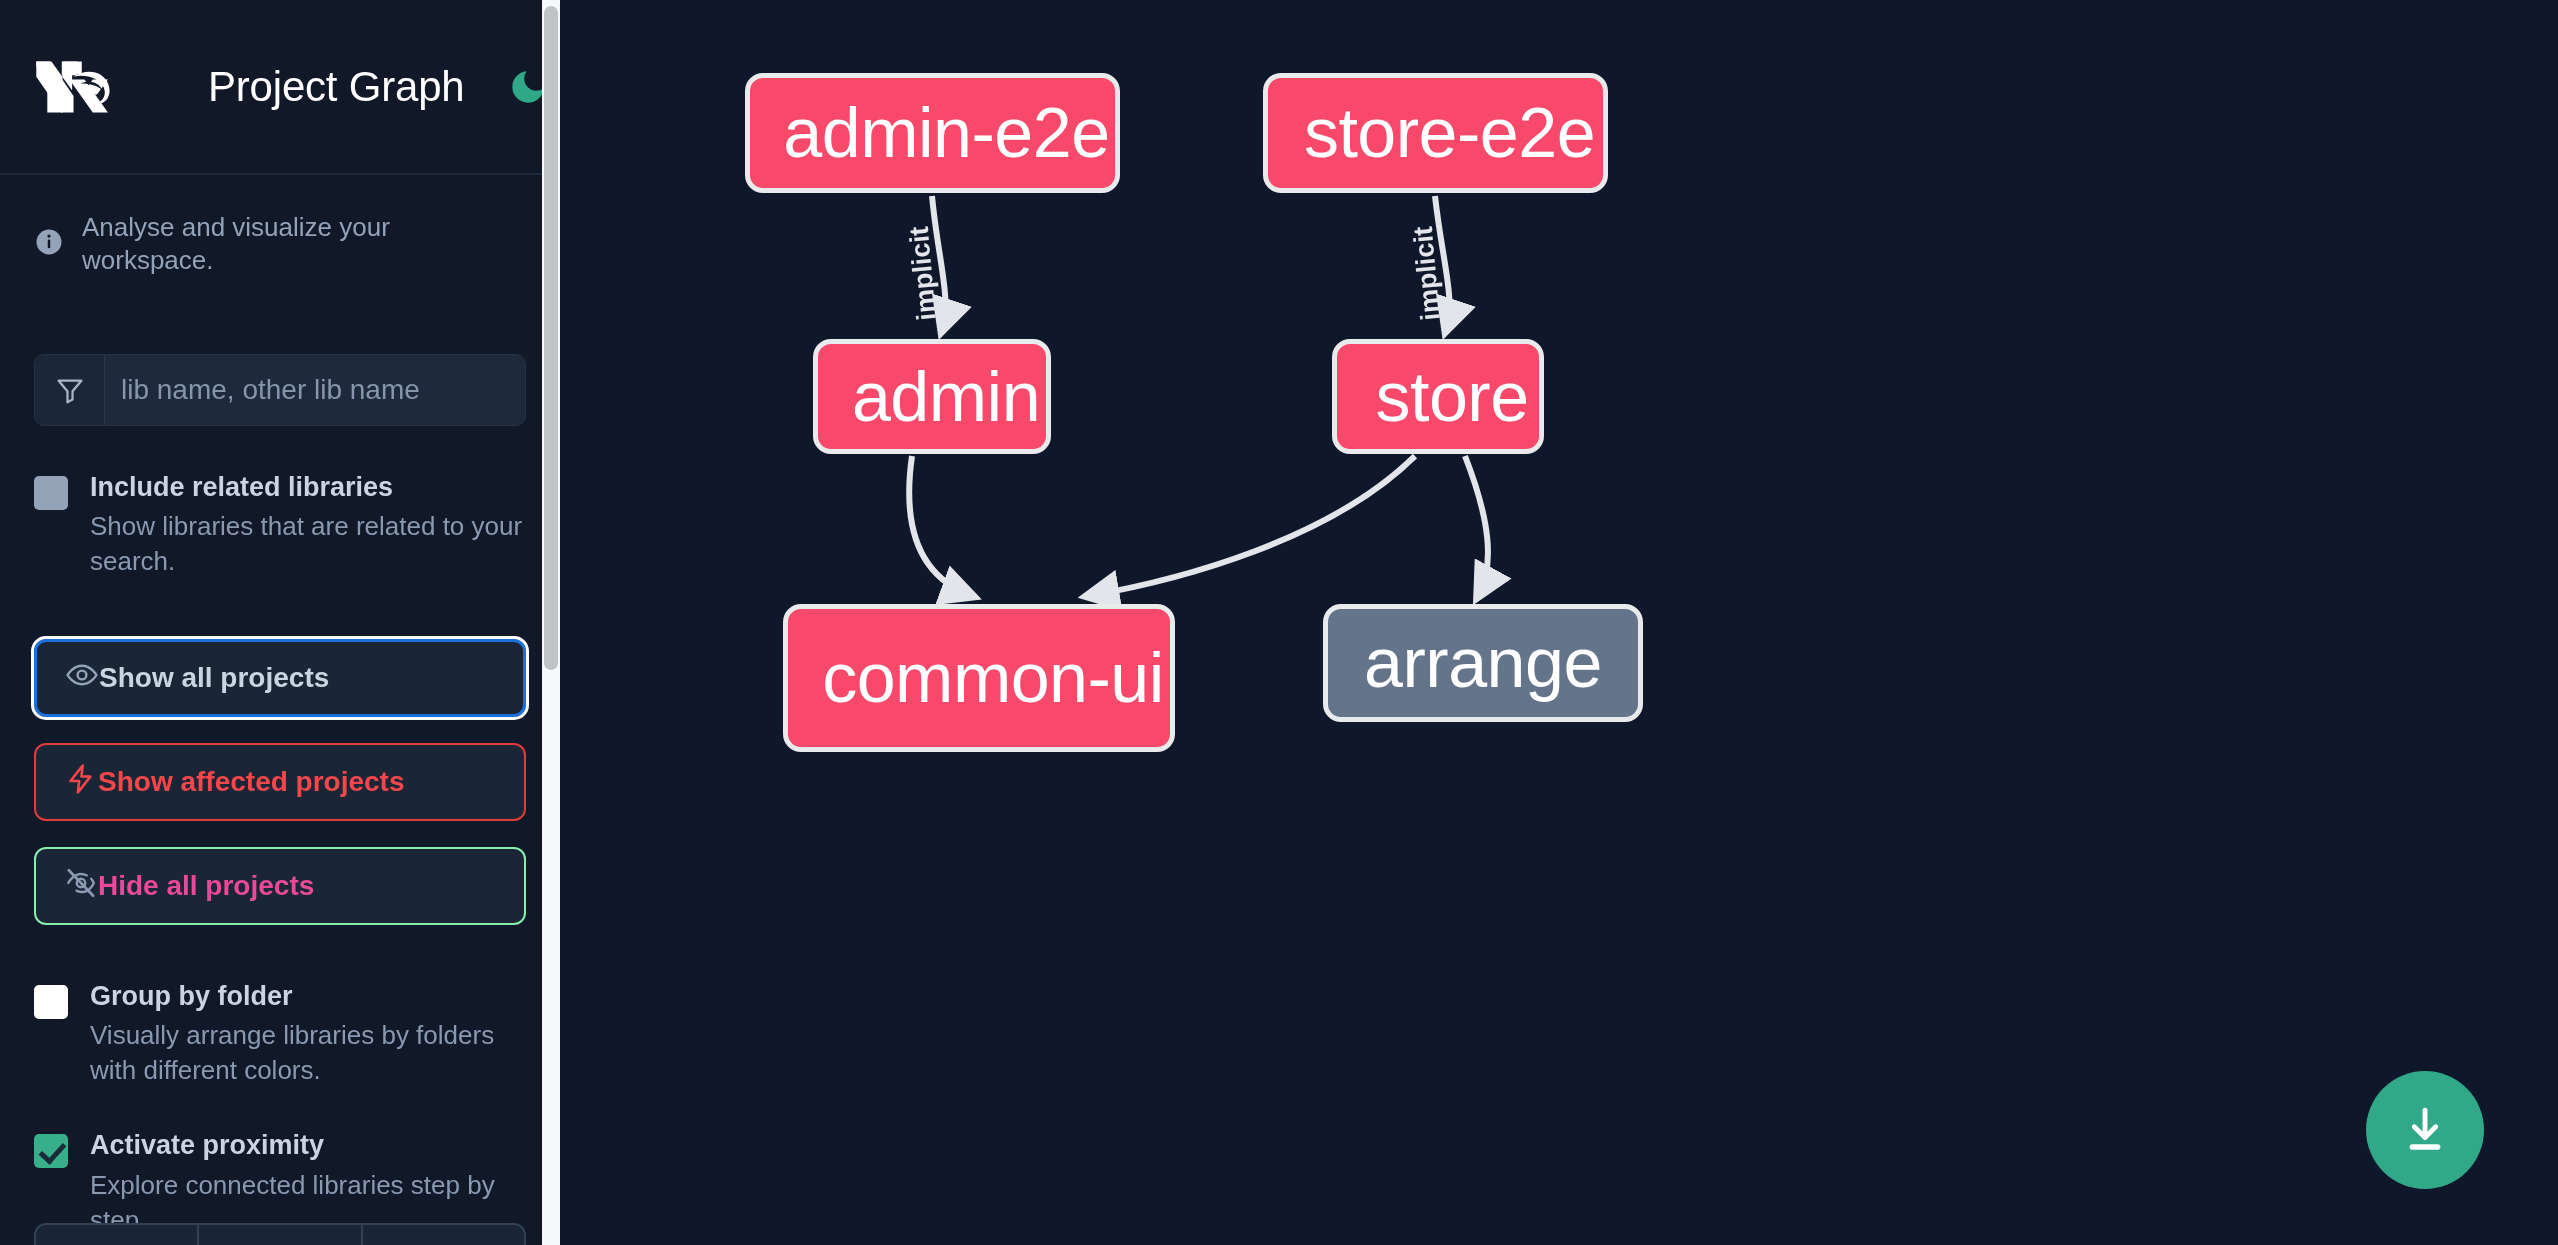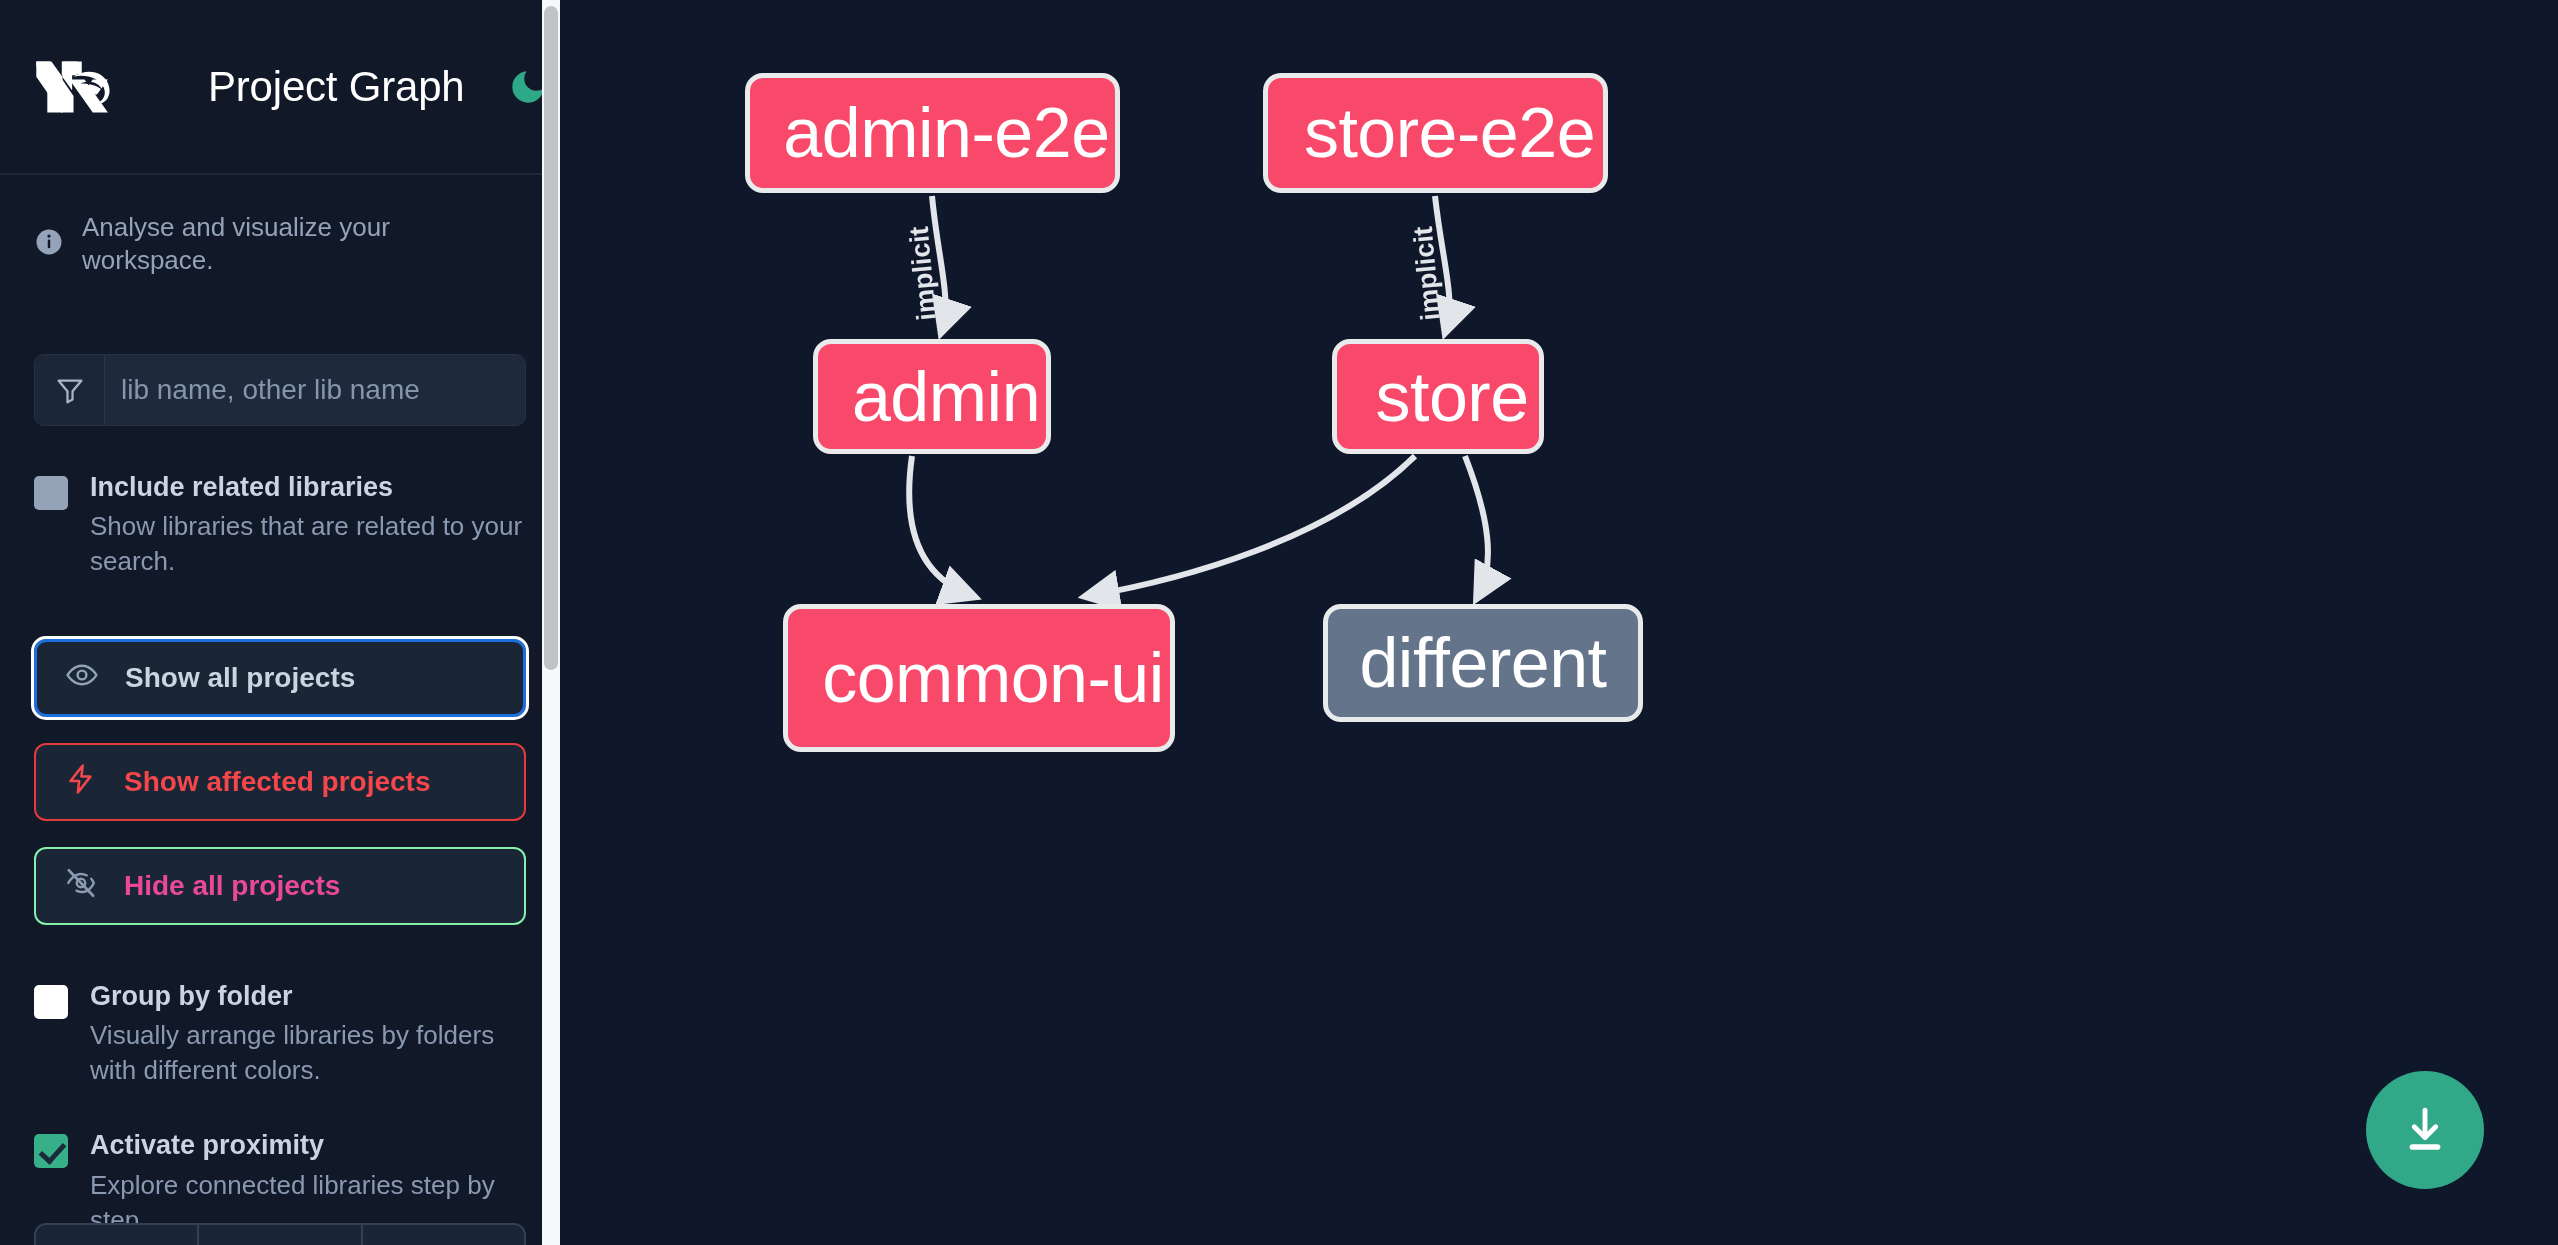--- a/index.html
+++ b/index.html
@@ -109,21 +109,20 @@
   .check-desc {
     color: #8A99B0; font-size: 26px; line-height: 1.35;
     margin-top: 6px; display: block;
   }
 
   .btn {
     margin-top: 26px;
     height: 78px;
     width: 100%;
     display: flex; align-items: center;
-    gap: 26px;
     padding: 0 28px;
     border-radius: 12px;
     background: #1A2535;
     font-size: 28px;
     font-weight: 700;
     cursor: pointer;
     border: 2px solid transparent;
   }
   .btn.show-all {
     margin-top: 60px;
@@ -361,21 +360,21 @@
 
     <div class="node pink" style="left:772px; top:339px; width:212px; height:115px;">
       <span>store</span>
     </div>
 
     <div class="node pink" style="left:223px; top:604px; width:392px; height:148px;">
       <span>common-ui</span>
     </div>
 
     <div class="node grey" style="left:763px; top:604px; width:320px; height:118px;">
-      <span>different</span>
+      <span>arrange</span>
     </div>
 
     <div class="edge-label" style="left:316px; top:258px; transform:rotate(-95deg);">implicit</div>
 
     <div class="edge-label" style="left:820px; top:258px; transform:rotate(-95deg);">implicit</div>
 
     <div class="fab">
       <svg viewBox="0 0 24 24" width="56" height="56" aria-hidden="true">
         <line x1="12" y1="3.5" x2="12" y2="14.5" stroke="#FFFFFF" stroke-width="2.1" stroke-linecap="round"></line>
         <path d="M7.4 10.6 12 15.2 16.6 10.6" fill="none" stroke="#FFFFFF" stroke-width="2.1" stroke-linecap="round" stroke-linejoin="round"></path>

